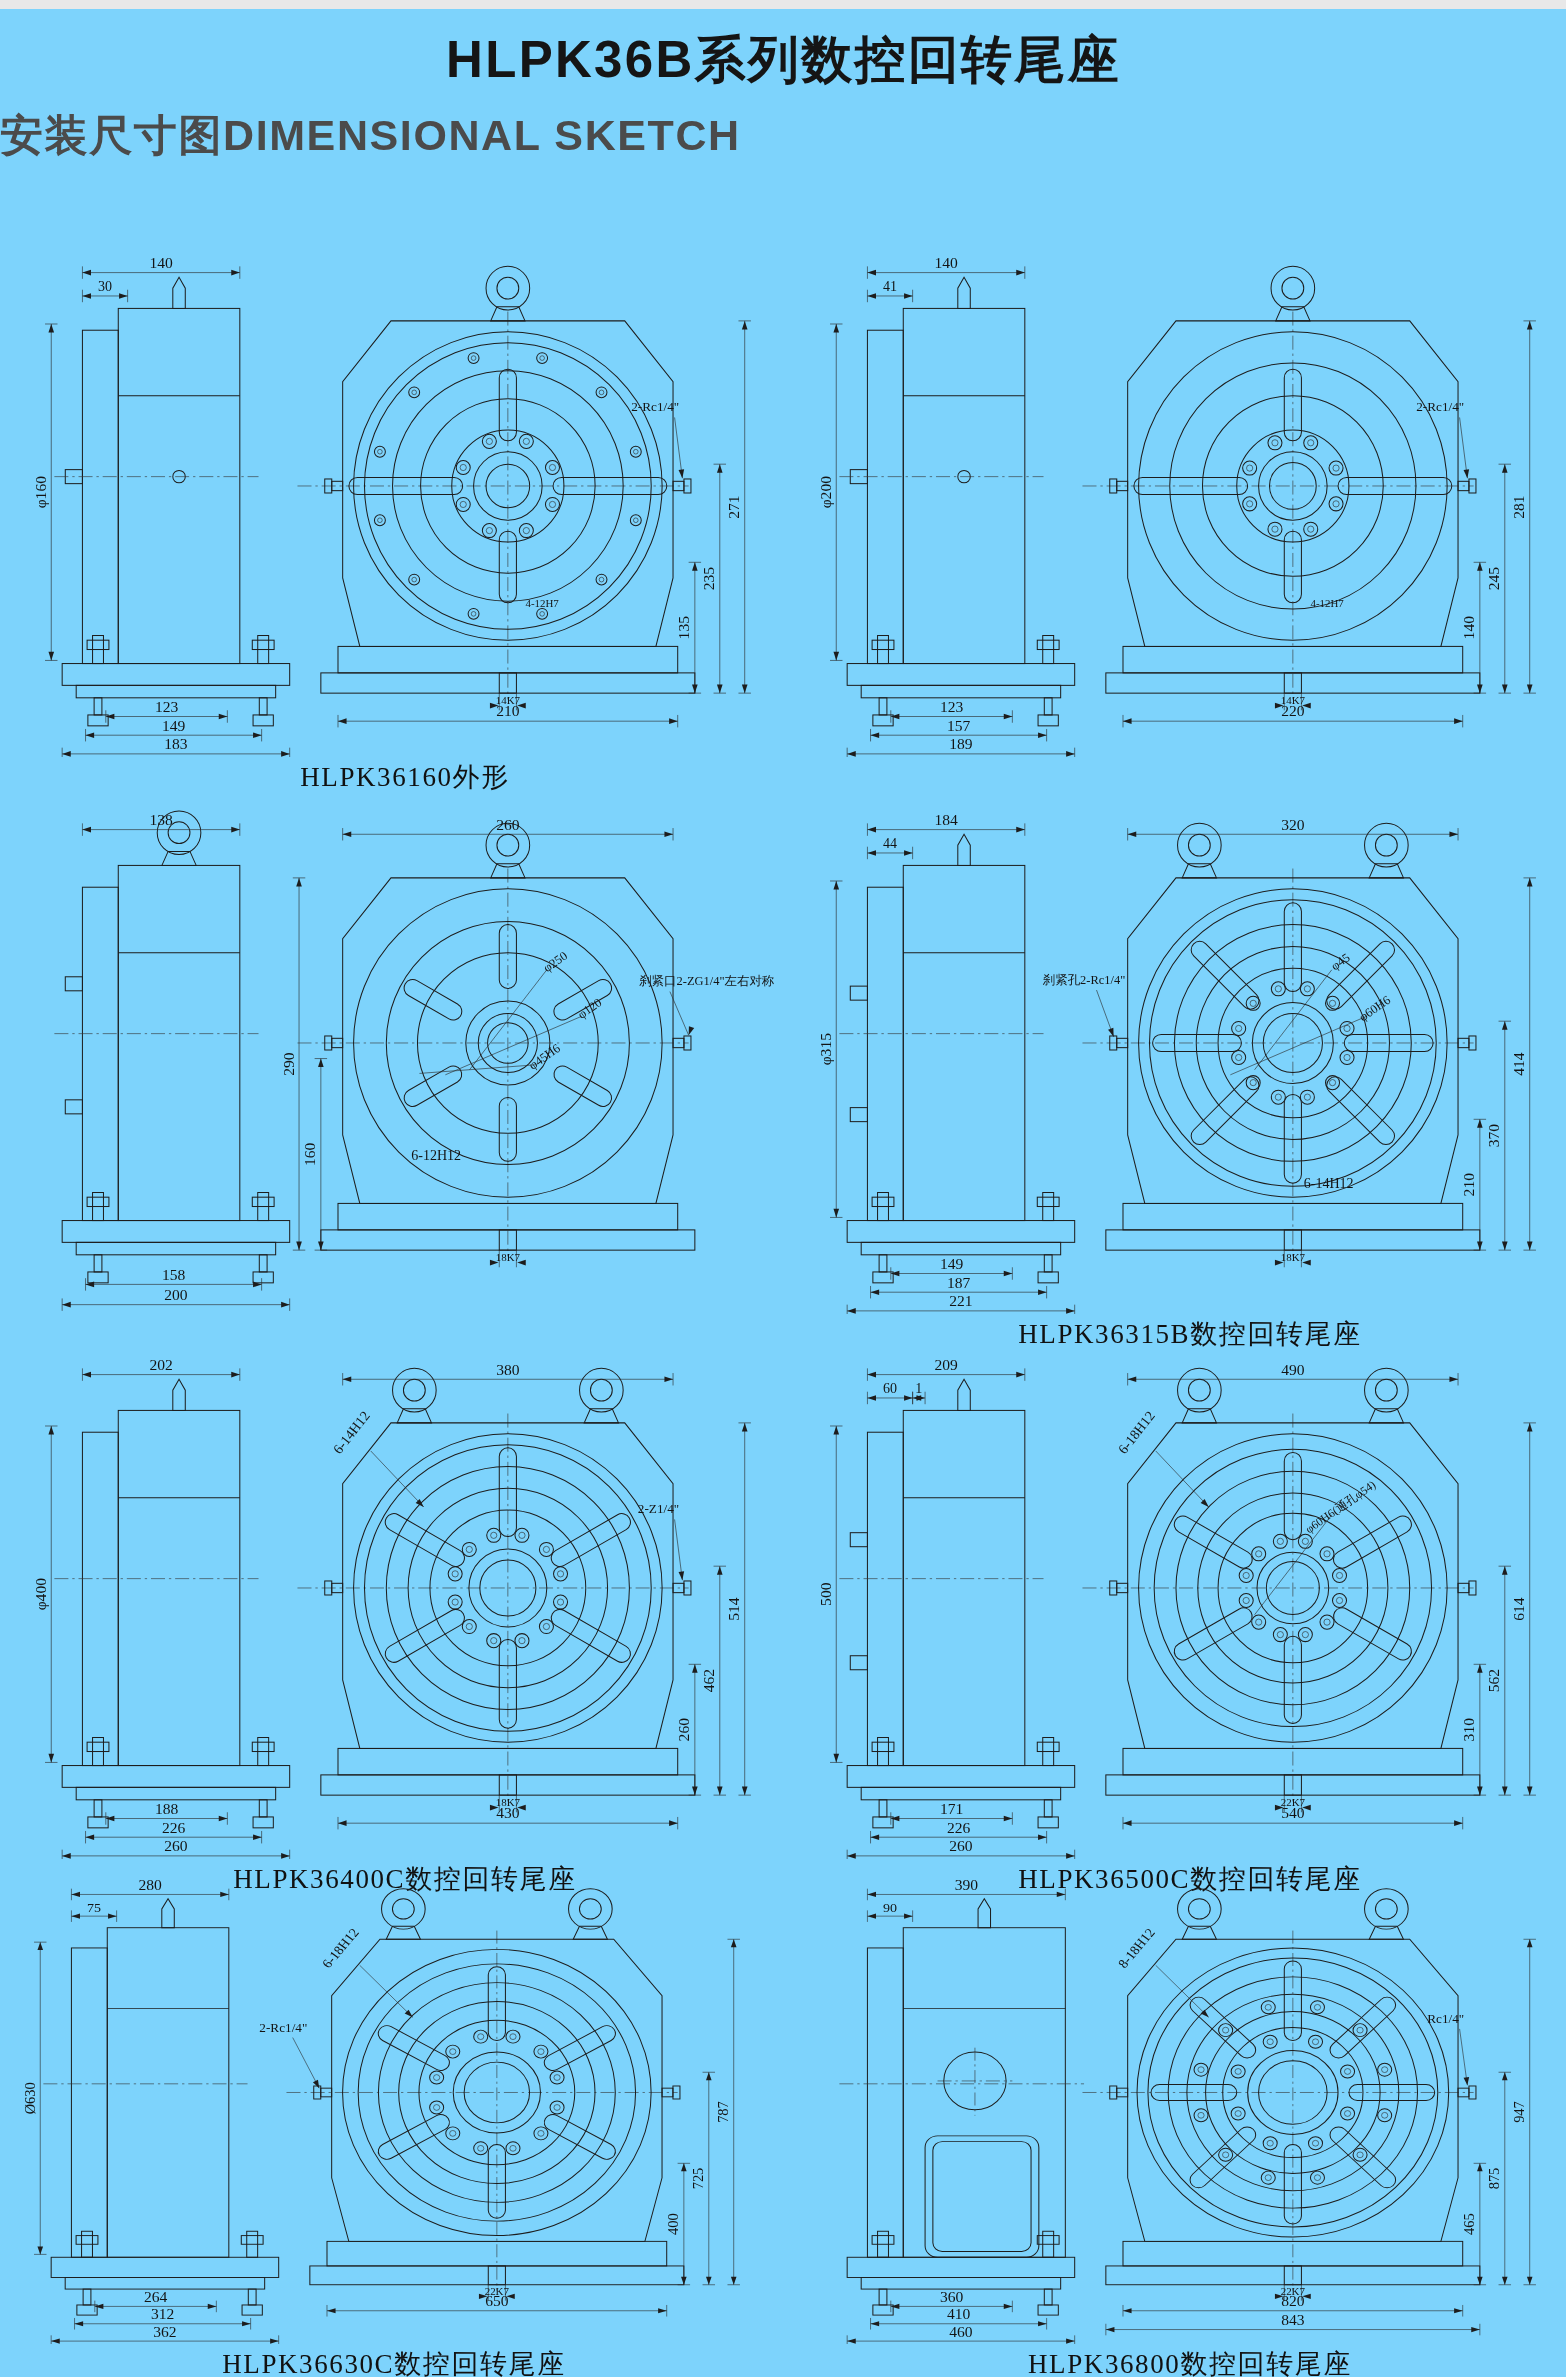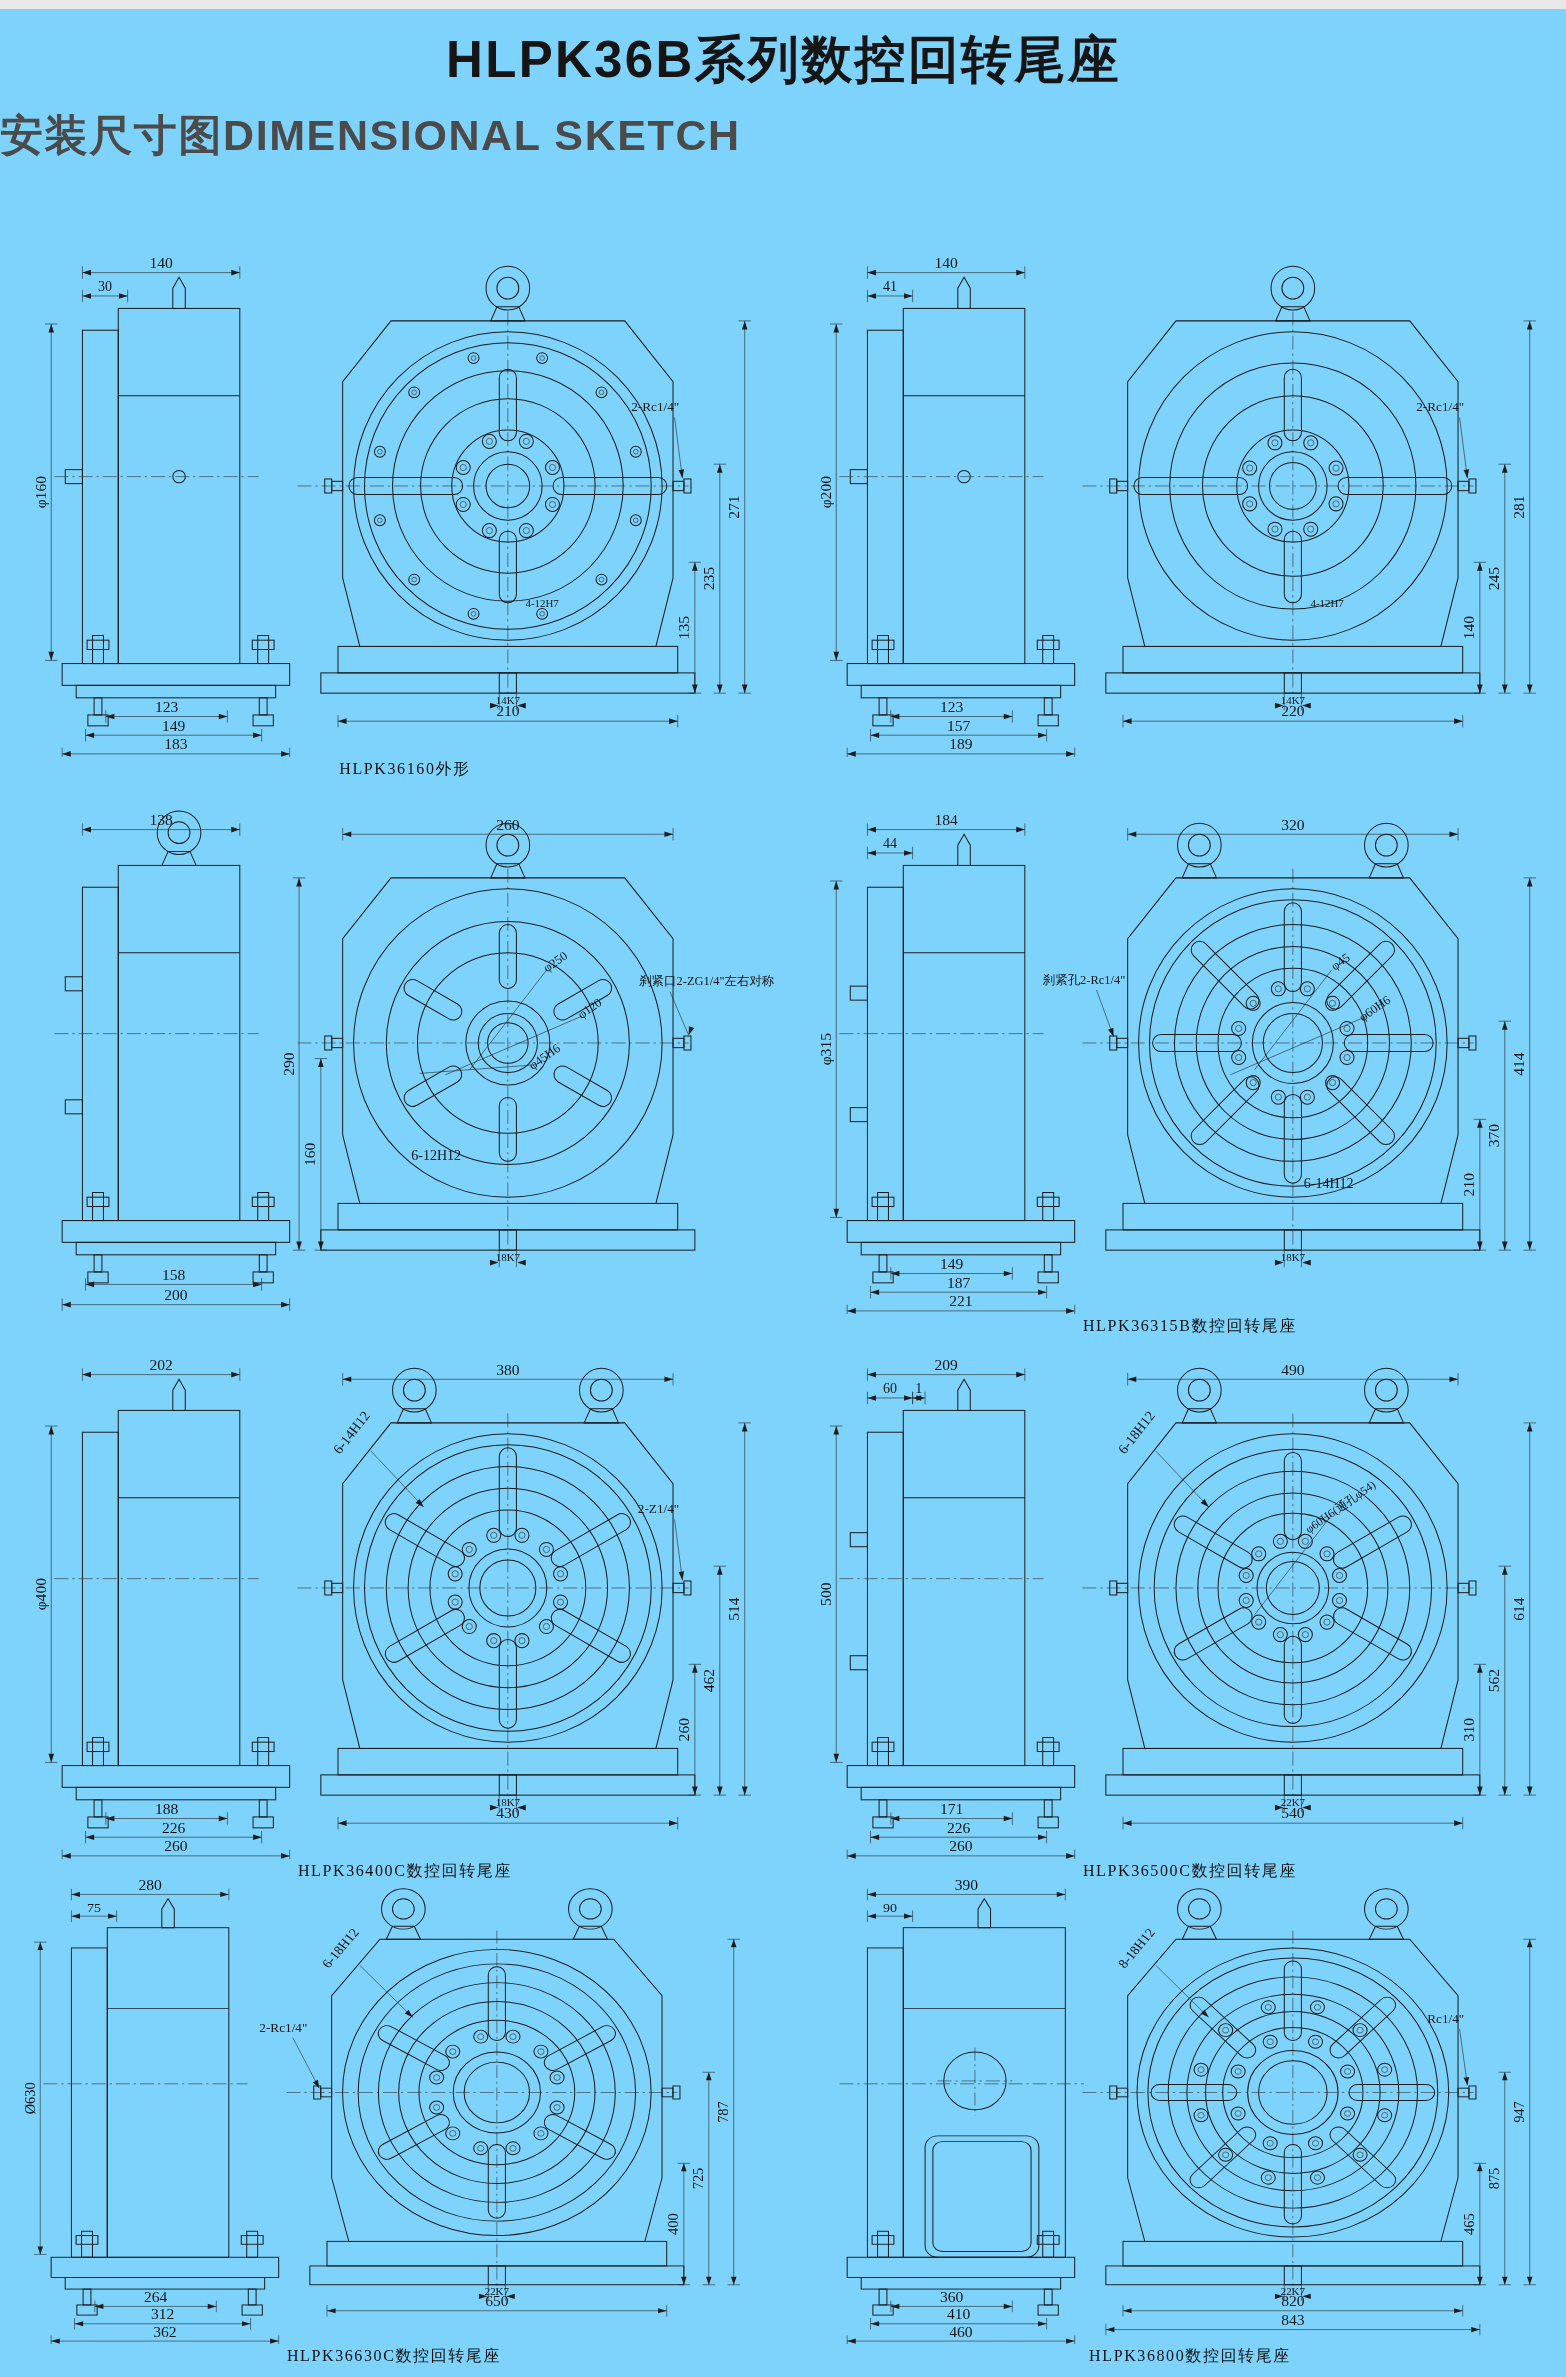--- a/index.html
+++ b/index.html
@@ -7,21 +7,21 @@
         font-family:"Liberation Serif",serif;overflow:hidden;}
   .title{position:absolute;top:17px;left:0;right:0;text-align:center;
          font-family:"Liberation Sans",sans-serif;font-weight:700;font-size:51px;
          color:#151515;letter-spacing:2.3px;}
   .subtitle{position:absolute;top:98px;left:0;right:0;text-align:left;
             font-family:"Liberation Sans",sans-serif;font-weight:700;font-size:43px;
             color:#4b4b4b;letter-spacing:1.6px;}
   .cell{position:absolute;width:748px;}
   .cell svg{display:block;width:748px;height:514px;}
   .cell.short svg{height:477px;}
-  .caption{text-align:center;font-size:16px;color:#111;letter-spacing:1.6px;
+  .caption{text-align:center;font-size:27px;color:#111;letter-spacing:1.6px;
            font-family:"Liberation Serif",serif;margin-top:1.6px;}
   
   svg .ln{stroke:#1d1d1d;fill:none;stroke-width:1.3px;}
   svg .thin{stroke:#2a2a2a;fill:none;stroke-width:0.8px;}
   svg .cl{stroke:#333;fill:none;stroke-width:0.8px;stroke-dasharray:18 5 3 5;}
   svg .fill{fill:#1d1d1d;stroke:none;}
   svg text{fill:#141414;font-family:"Liberation Serif",serif;}
 </style>
 </head>
 <body>

